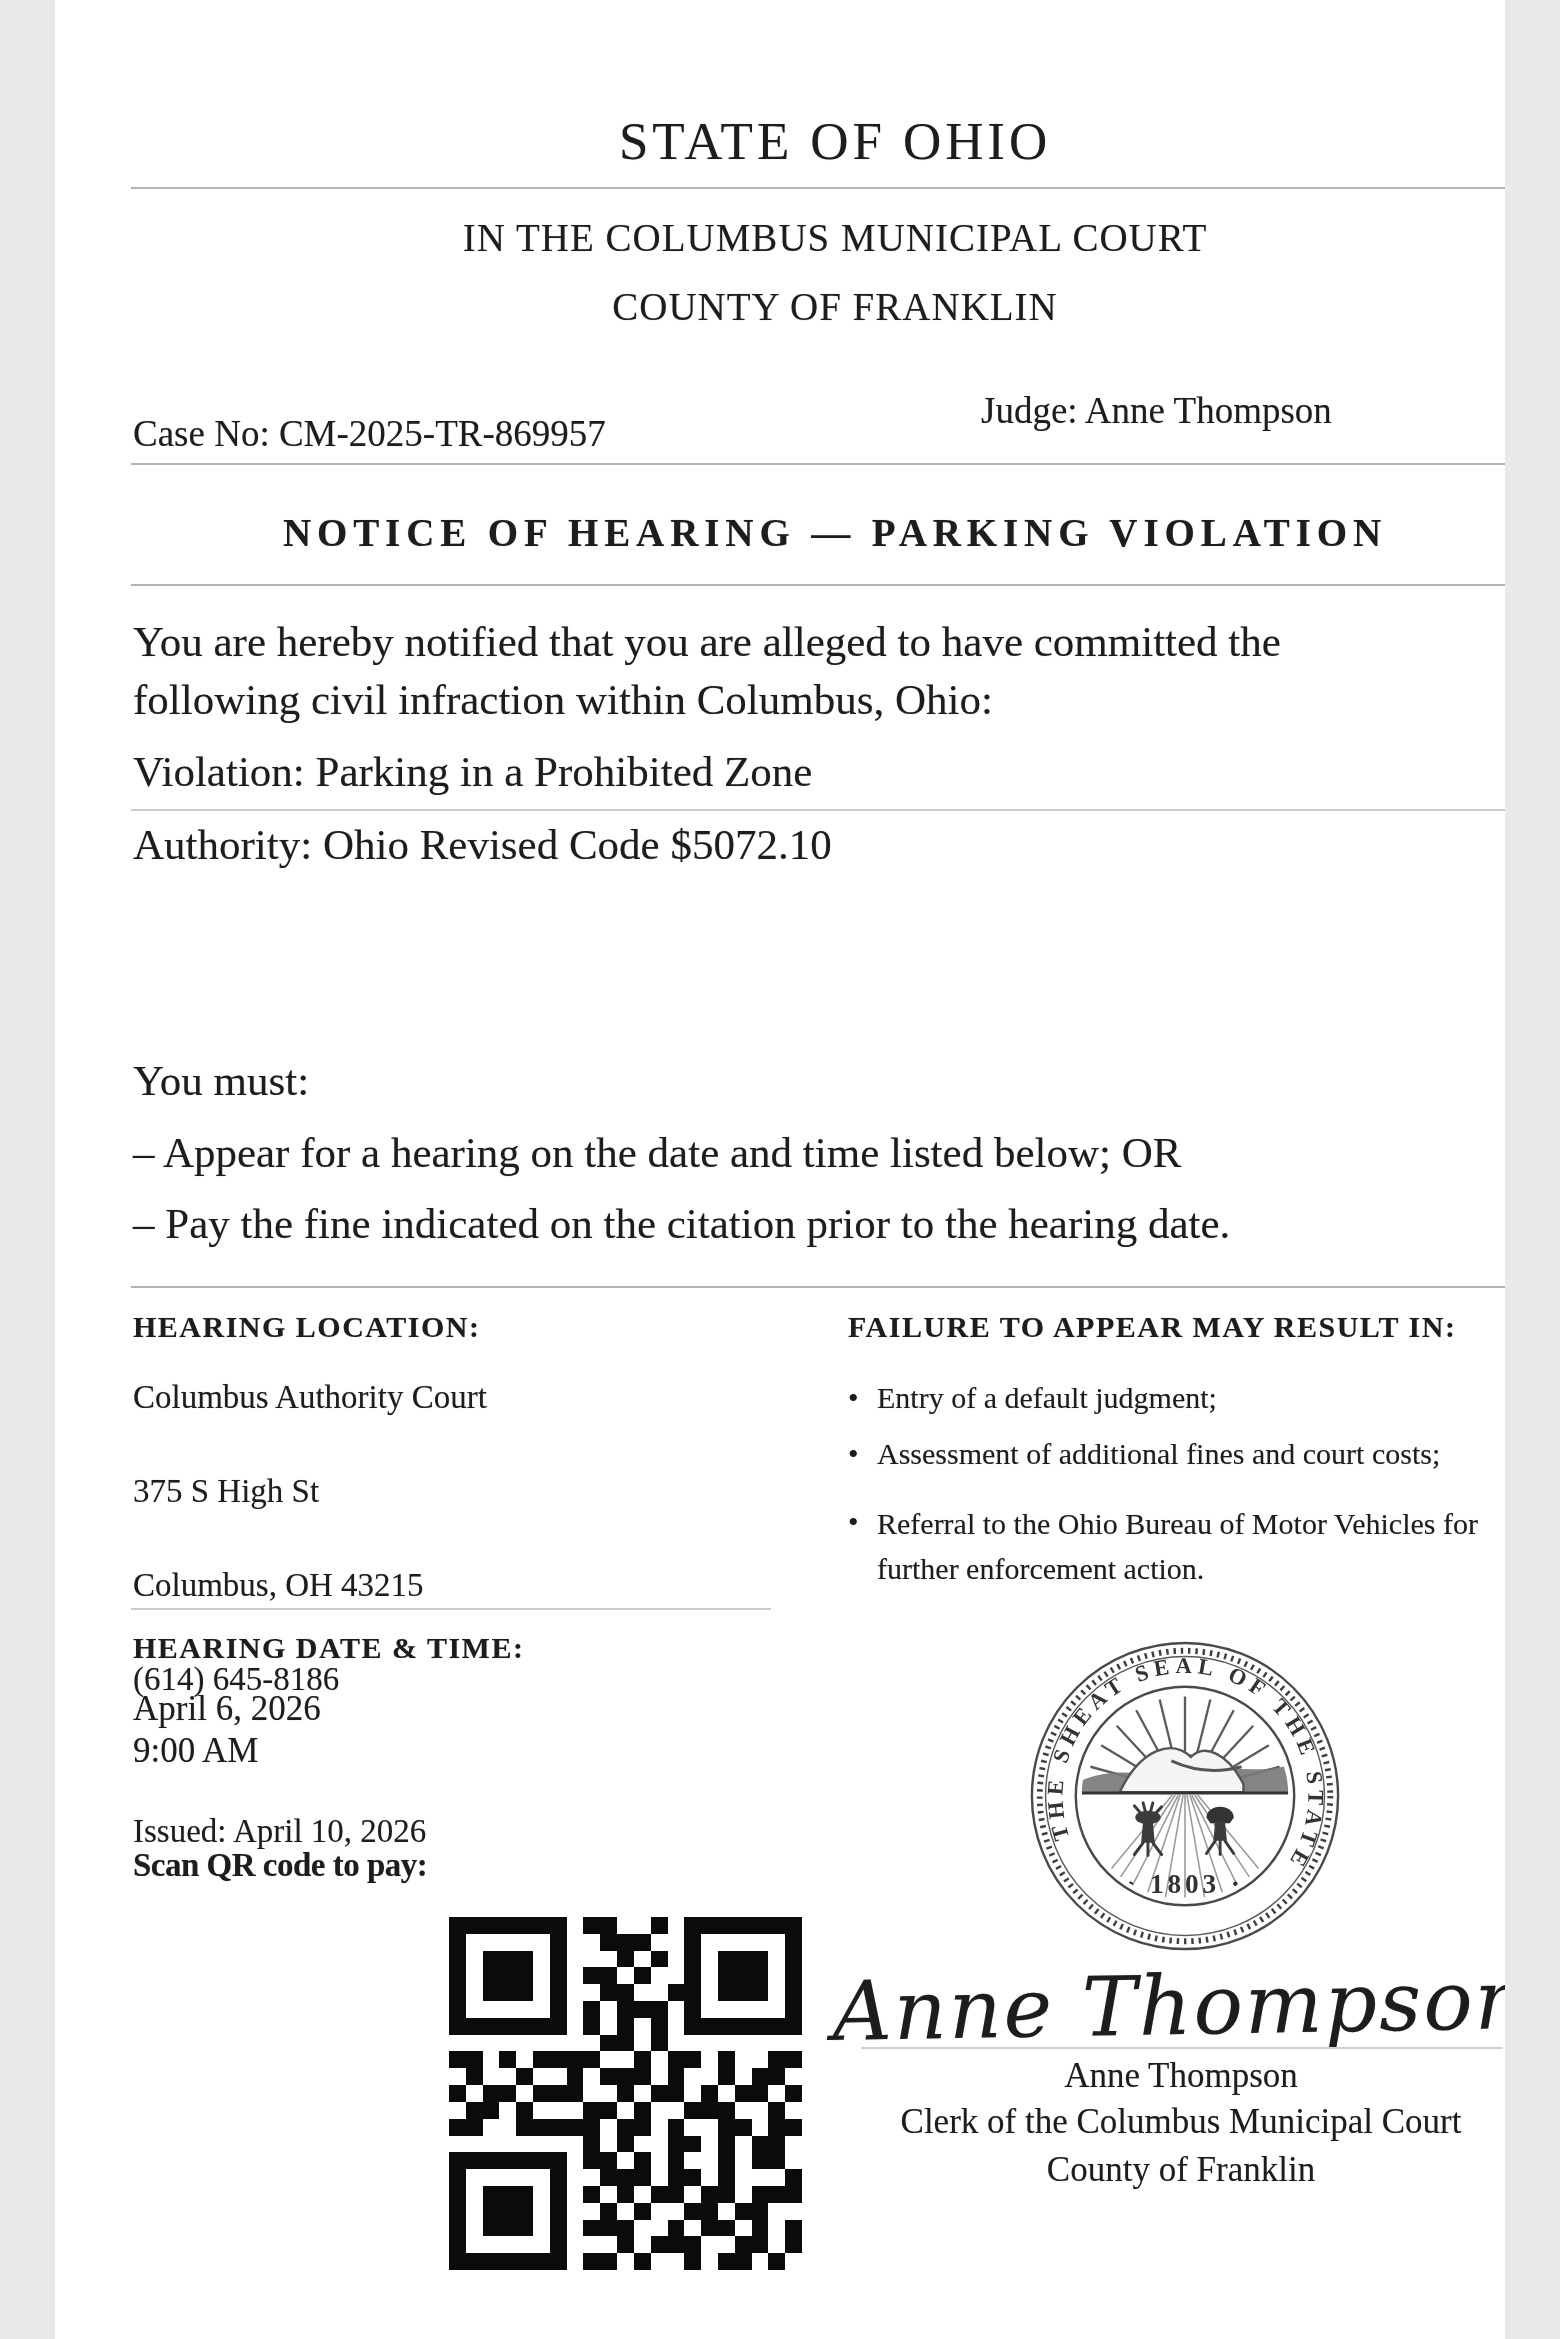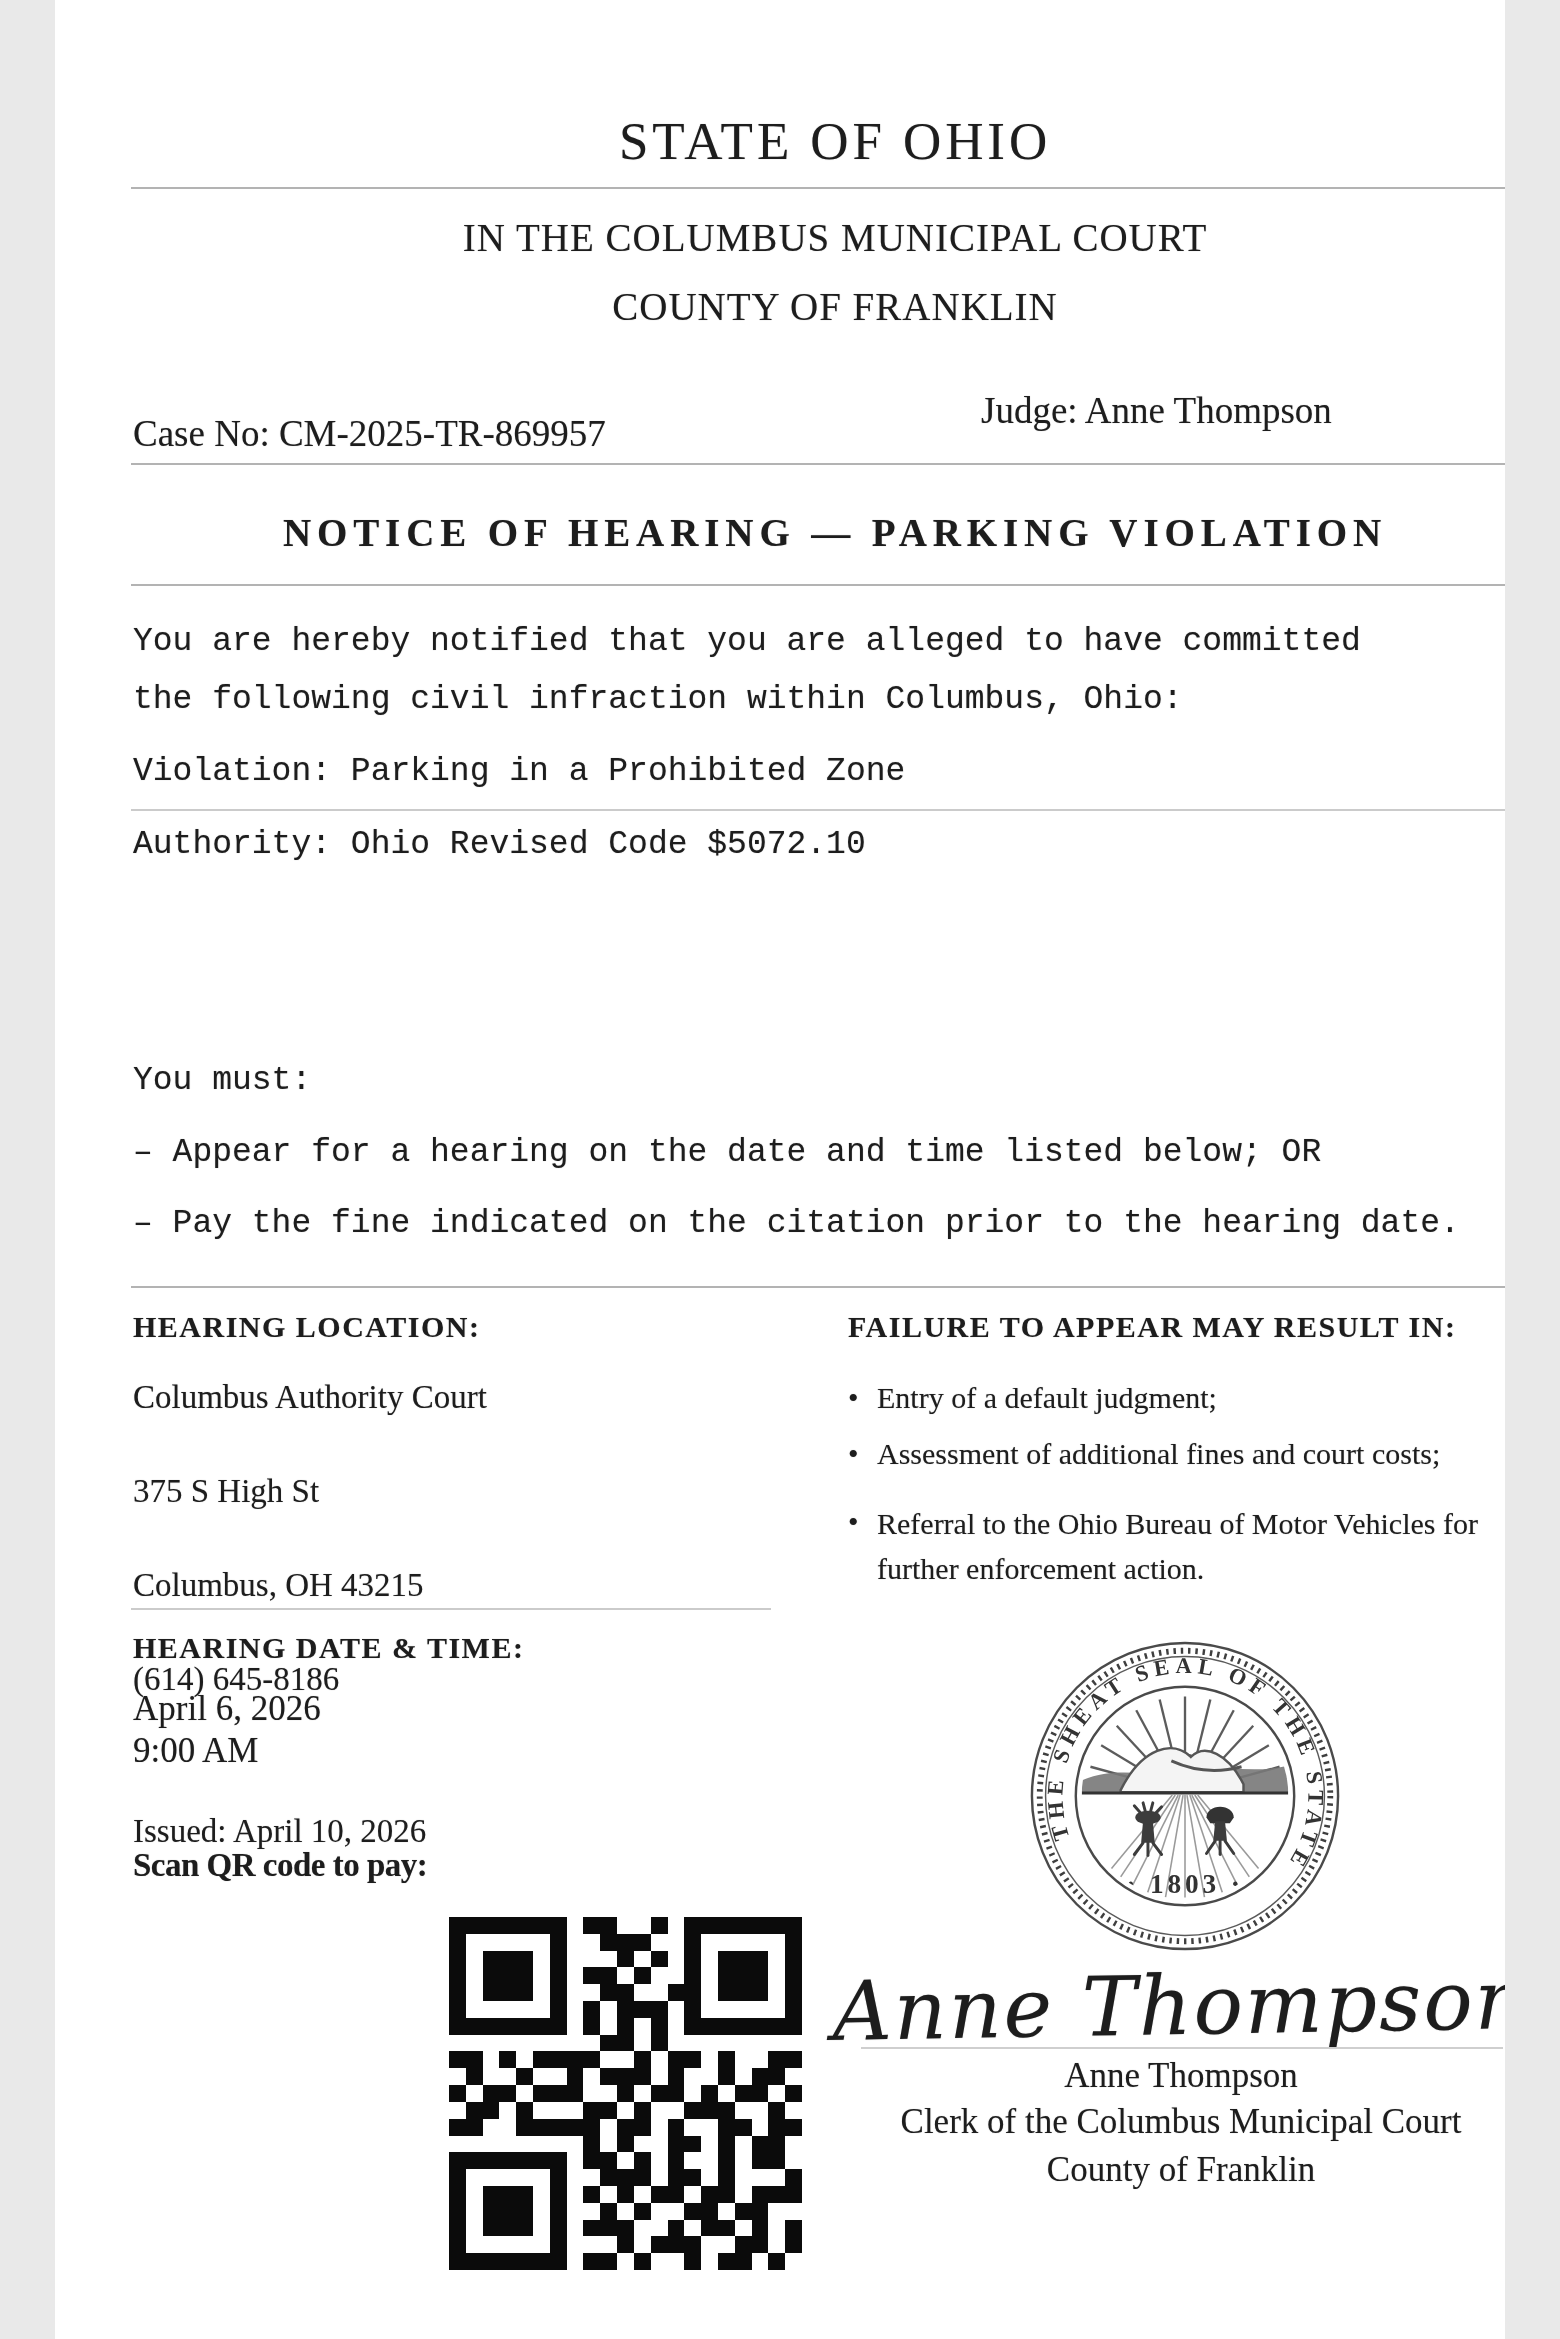--- a/index.html
+++ b/index.html
@@ -23,21 +23,21 @@
 
   .doc-title{top:112px;font-size:53px;line-height:59px;letter-spacing:3.9px;}
   .court-line{top:213px;font-size:39px;line-height:49px;letter-spacing:1px;}
   .county-line{top:282px;font-size:39px;line-height:49px;letter-spacing:1px;}
 
   .case-left{top:412px;left:78px;font-size:37px;line-height:43px;}
   .case-right{top:389px;left:926px;font-size:37px;line-height:43px;}
 
   .notice-title{top:510px;font-size:39px;line-height:45px;letter-spacing:5.9px;font-weight:600;}
 
-  .para{font-size:33px;font-family:Liberation Mono, monospace;}
+  .para{font-size:43px;}
   .intro{top:613px;left:78px;width:1258px;line-height:58px;}
   .violation{top:751px;left:78px;line-height:41px;}
   .authority{top:824px;left:78px;line-height:41px;}
   .allegation{top:909px;left:78px;width:1370px;line-height:61px;}
   .you-must{top:1060px;left:78px;line-height:41px;}
   .opt1{top:1132px;left:78px;line-height:41px;}
   .opt2{top:1203px;left:78px;line-height:41px;}
 
   .col-head{font-size:30px;font-weight:600;letter-spacing:1.5px;line-height:37px;}
   .hl-head{top:1308px;left:78px;}

